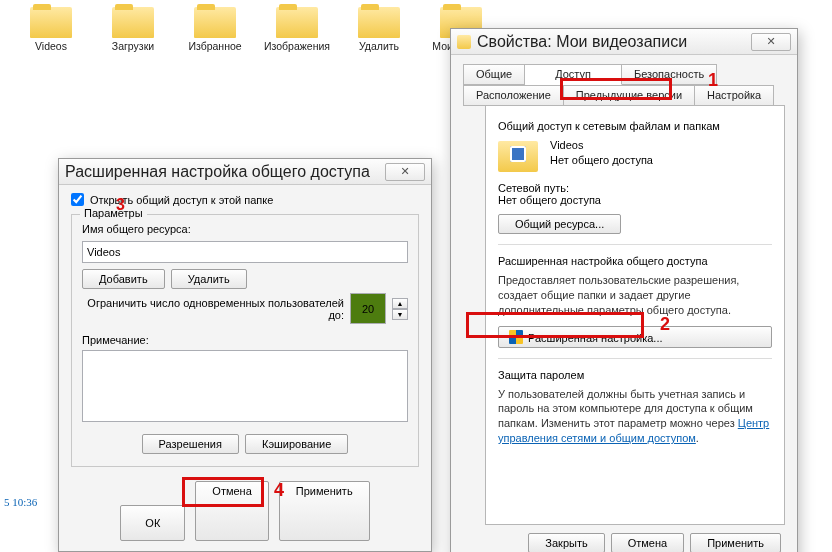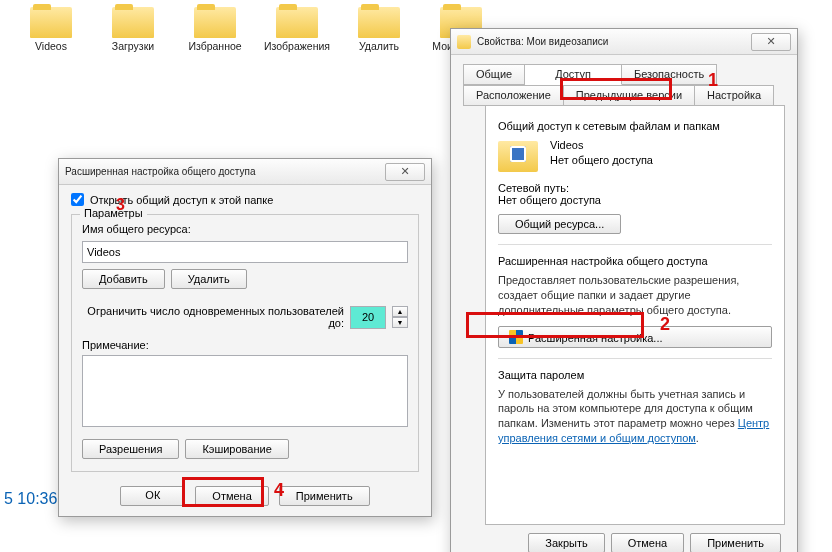--- a/index.html
+++ b/index.html
@@ -5,26 +5,26 @@
     * { box-sizing: border-box; margin: 0; padding: 0; font-family: "Segoe UI", Tahoma, sans-serif; font-size: 11px; }
     body { width: 832px; height: 552px; background: #fff; position: relative; overflow: hidden; }
 
     
     .explorer { position: absolute; top: 0; left: 0; right: 0; height: 60px; display: flex; align-items: flex-start; gap: 20px; padding: 2px 20px 0; }
     .explorer-item { display: flex; flex-direction: column; align-items: center; width: 62px; }
     .folder-icon { width: 42px; height: 34px; position: relative; }
     .folder-icon::before { content:""; position:absolute; top:3px; left:0; width:100%; height:calc(100% - 3px); background:linear-gradient(#ffe9a3,#f3c94a); border-radius:2px 2px 1px 1px; }
     .folder-icon::after { content:""; position:absolute; top:0; left:3px; width:18px; height:6px; background:#f3c94a; border-radius:2px 2px 0 0; }
     .explorer-item span { font-size: 10.5px; color: #222; text-align: center; margin-top: 2px; }
-    .timestamp { position: absolute; left: 4px; bottom: 44px; font-size: 16px; color: #0a63b5; }
+    .timestamp { position: absolute; left: 4px; bottom: 44px; font-size: 11px; color: #0a63b5; font-family: Liberation Serif, serif; }
 
     
     .window { position: absolute; background: #f4f4f4; border: 1px solid #9a9a9a; box-shadow: 2px 4px 14px rgba(0,0,0,.25); }
     .titlebar { height: 26px; background: linear-gradient(#fdfdfd,#eaeaea); border-bottom: 1px solid #c9c9c9; display: flex; align-items: center; padding: 0 6px; }
-    .titlebar-text { font-size: 10px; color: #222; flex: 1; }
+    .titlebar-text { font-size: 16px; color: #222; flex: 1; }
     .title-icon { width: 14px; height: 14px; margin-right: 6px; display:inline-block; }
     .close-x { width: 40px; height: 18px; border: 1px solid #b2b2b2; background: linear-gradient(#fefefe,#ececec); border-radius: 2px; display:flex; align-items:center; justify-content:center; font-size: 11px; color:#555; }
     .win-body { padding: 8px 12px 10px; }
 
     
     .tabs-row { display:flex; gap:0; }
     .tab { padding: 3px 12px 4px; border: 1px solid #b6b6b6; background: linear-gradient(#fefefe,#ececec); color:#222; position:relative; top:1px; }
     .tab + .tab { border-left: none; }
     .tab.active { background: #fff; border-bottom-color: #fff; font-weight: 400; }
     .tabpanel { border: 1px solid #b6b6b6; background: #fff; padding: 10px 12px 10px; min-height: 420px; margin-left: 22px; }
@@ -43,21 +43,21 @@
     .muted-desc { color:#333; line-height:1.35; }
     .link { color:#0a63b5; text-decoration:underline; cursor:pointer; }
 
     .prop-buttons { display:flex; gap:6px; justify-content:flex-end; padding: 8px 4px 4px; }
 
     
     .groupbox { border:1px solid #c8c8c8; padding: 8px 10px 12px; margin-top: 8px; position:relative; }
     .groupbox > .legend { position:absolute; top:-8px; left:8px; background:#f4f4f4; padding: 0 4px; }
     .row { display:flex; align-items:center; gap:6px; margin-top:6px; }
     .txtinput { height:22px; border:1px solid #abadb3; background:#fff; padding: 0 4px; flex:1; }
-    .num { width:36px; height:23px; border:1px solid #abadb3; background:#5eead4; text-align:center; }
+    .num { width:36px; height:31px; border:1px solid #abadb3; background:#4d7c0f; text-align:center; }
     .spin { width:16px; height:22px; display:flex; flex-direction:column; }
     .spin button { flex:1; border:1px solid #abadb3; background:linear-gradient(#fefefe,#e8e8e8); font-size:7px; line-height:1; }
     label.cb { display:flex; align-items:center; gap:6px; }
     .textbox { width:100%; height:72px; border:1px solid #abadb3; background:#fff; margin-top:4px; }
     .adv-btn-row { display:flex; gap:10px; justify-content:center; margin-top: 14px; }
 
     
     .annot-box { position:absolute; border:3px solid #d90e0e; pointer-events:none; }
     .annot-num { position:absolute; font: bold 18px Verdana, sans-serif; color:#d90e0e; pointer-events:none; }
   </style>
@@ -175,40 +175,40 @@
 
       <div>Имя общего ресурса:</div>
       <div class="row">
         <input class="txtinput" value="Videos" style="">
       </div>
       <div class="row">
         <span class="btn">Добавить</span>
         <span class="btn">Удалить</span>
       </div>
 
-      <div class="row" style="margin-top:16px; justify-content:flex-end;">
+      <div class="row" style="margin-top:4px; justify-content:flex-end;">
         <span style="text-align:right; flex:1;">Ограничить число одновременных пользователей до:</span>
         <input class="num" value="20" style="">
         <span class="spin">
           <button>▲</button>
           <button>▼</button>
         </span>
       </div>
 
       <div style="margin-top:10px;">Примечание:</div>
       <div class="textbox"></div>
 
-      <div class="row" style="margin-top:12px;">
+      <div class="row" style="margin-top:12px;justify-content:center;">
         <span class="btn">Разрешения</span>
         <span class="btn">Кэширование</span>
       </div>
     </div>
 
     <div class="adv-btn-row">
-      <span class="btn" style="padding:2px 24px;">ОК</span>
+      <span class="btn" style="padding:11px 24px;margin-top:24px;">ОК</span>
       <span class="btn">Отмена</span>
       <span class="btn">Применить</span>
     </div>
   </div>
 </div>
 
 <div class="annot-box" style="left:560px; top:78px;  width:112px; height:22px;"></div>
 <div class="annot-num" style="left:708px; top:70px;">1</div>
 
 <div class="annot-box" style="left:466px; top:312px; width:178px; height:26px;"></div>

